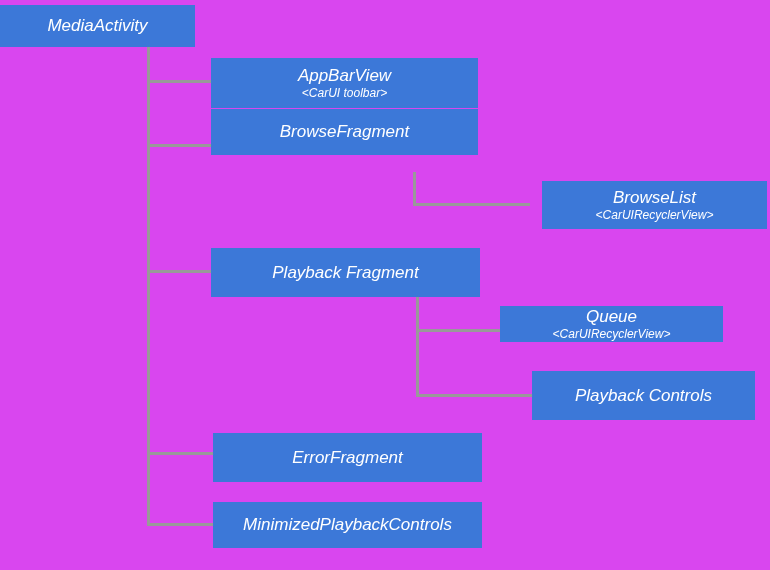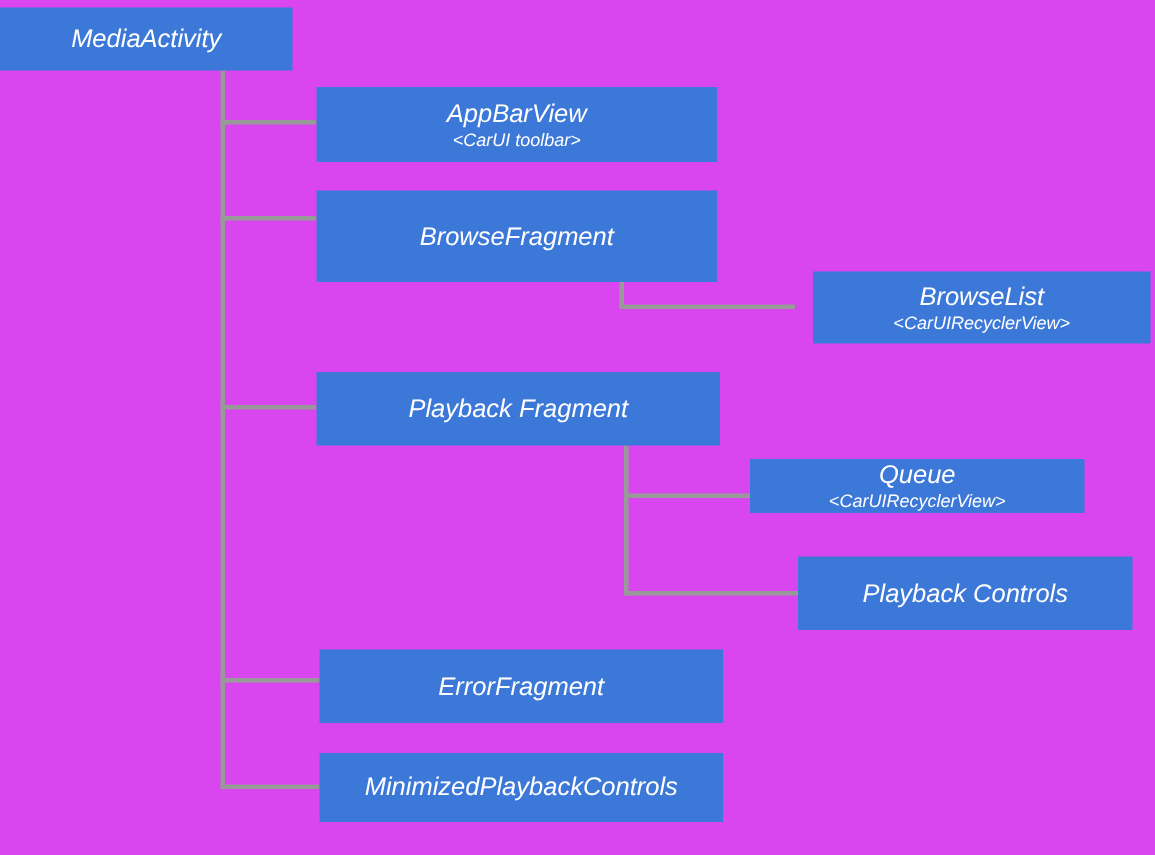--- a/index.html
+++ b/index.html
@@ -35,21 +35,21 @@
     font-size: 12px;
   }
   .line {
     position: absolute;
     background: #999999;
   }
 
   
   #n-media      { left: 0px;   top: 5px;   width: 195px; height: 42px; }
   #n-appbar     { left: 211px; top: 58px;  width: 267px; height: 50px; }
-  #n-browsefrag { left: 211px; top: 127px; width: 267px; height: 61px; }
+  #n-browsefrag { left: 211px; top: 109px; width: 267px; height: 46px; }
   #n-browselist { left: 530px; top: 181px; width: 225px; height: 48px; margin-left: 12px; }
   #n-playfrag   { left: 211px; top: 248px; width: 269px; height: 49px; }
   #n-queue      { left: 500px; top: 306px; width: 223px; height: 36px; justify-content: flex-end; }
   #n-playctl    { left: 532px; top: 371px; width: 223px; height: 49px; }
   #n-error      { left: 213px; top: 433px; width: 269px; height: 49px; }
   #n-minctl     { left: 213px; top: 502px; width: 269px; height: 46px; }
 
   
   #l-trunk  { left: 147px; top: 47px;  width: 3px;   height: 479px; }
   #l-stub-a { left: 147px; top: 80px;  width: 64px;  height: 3px; }

